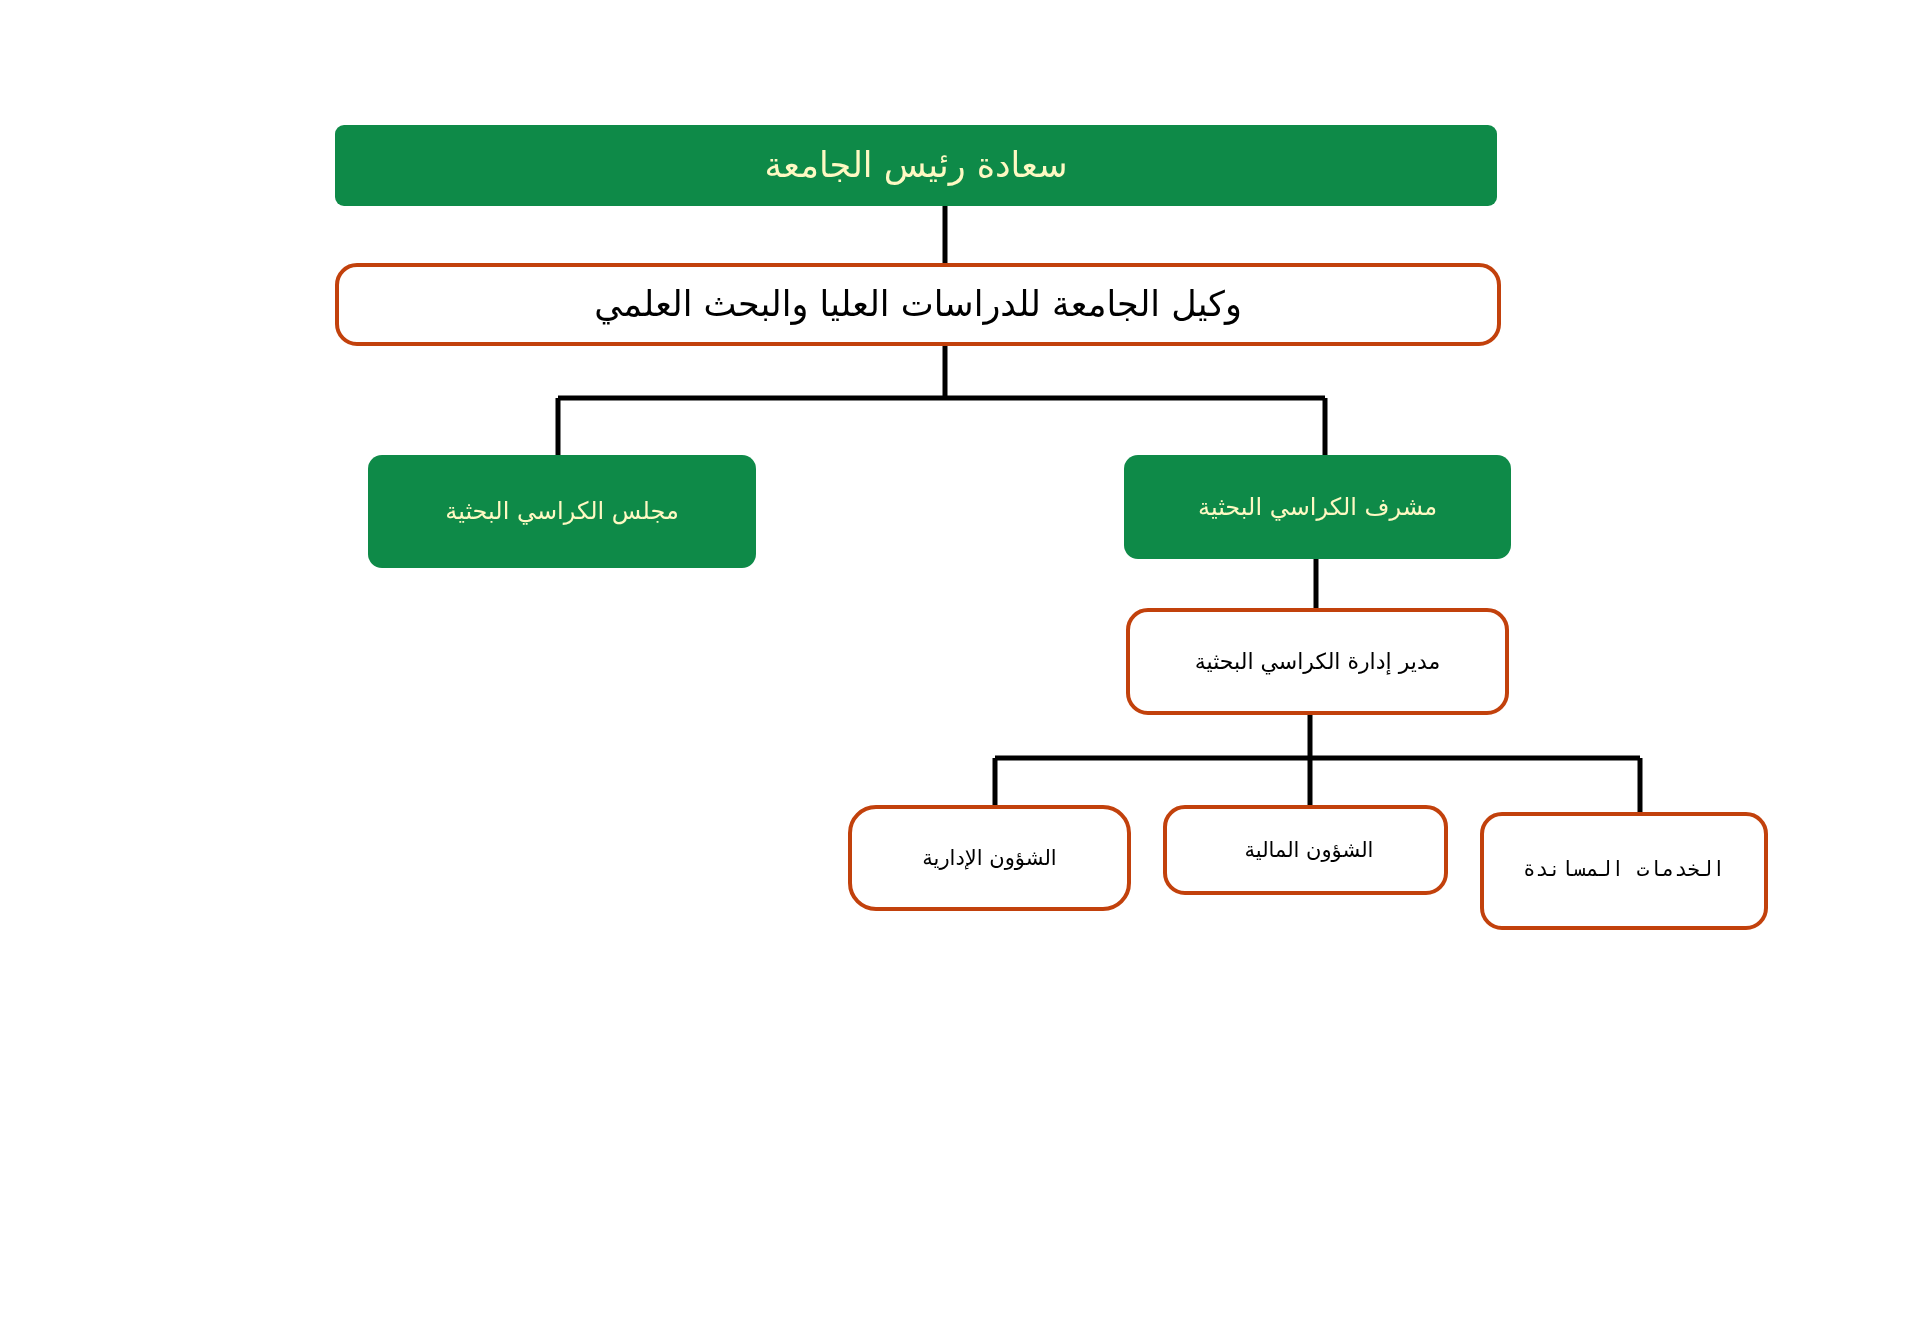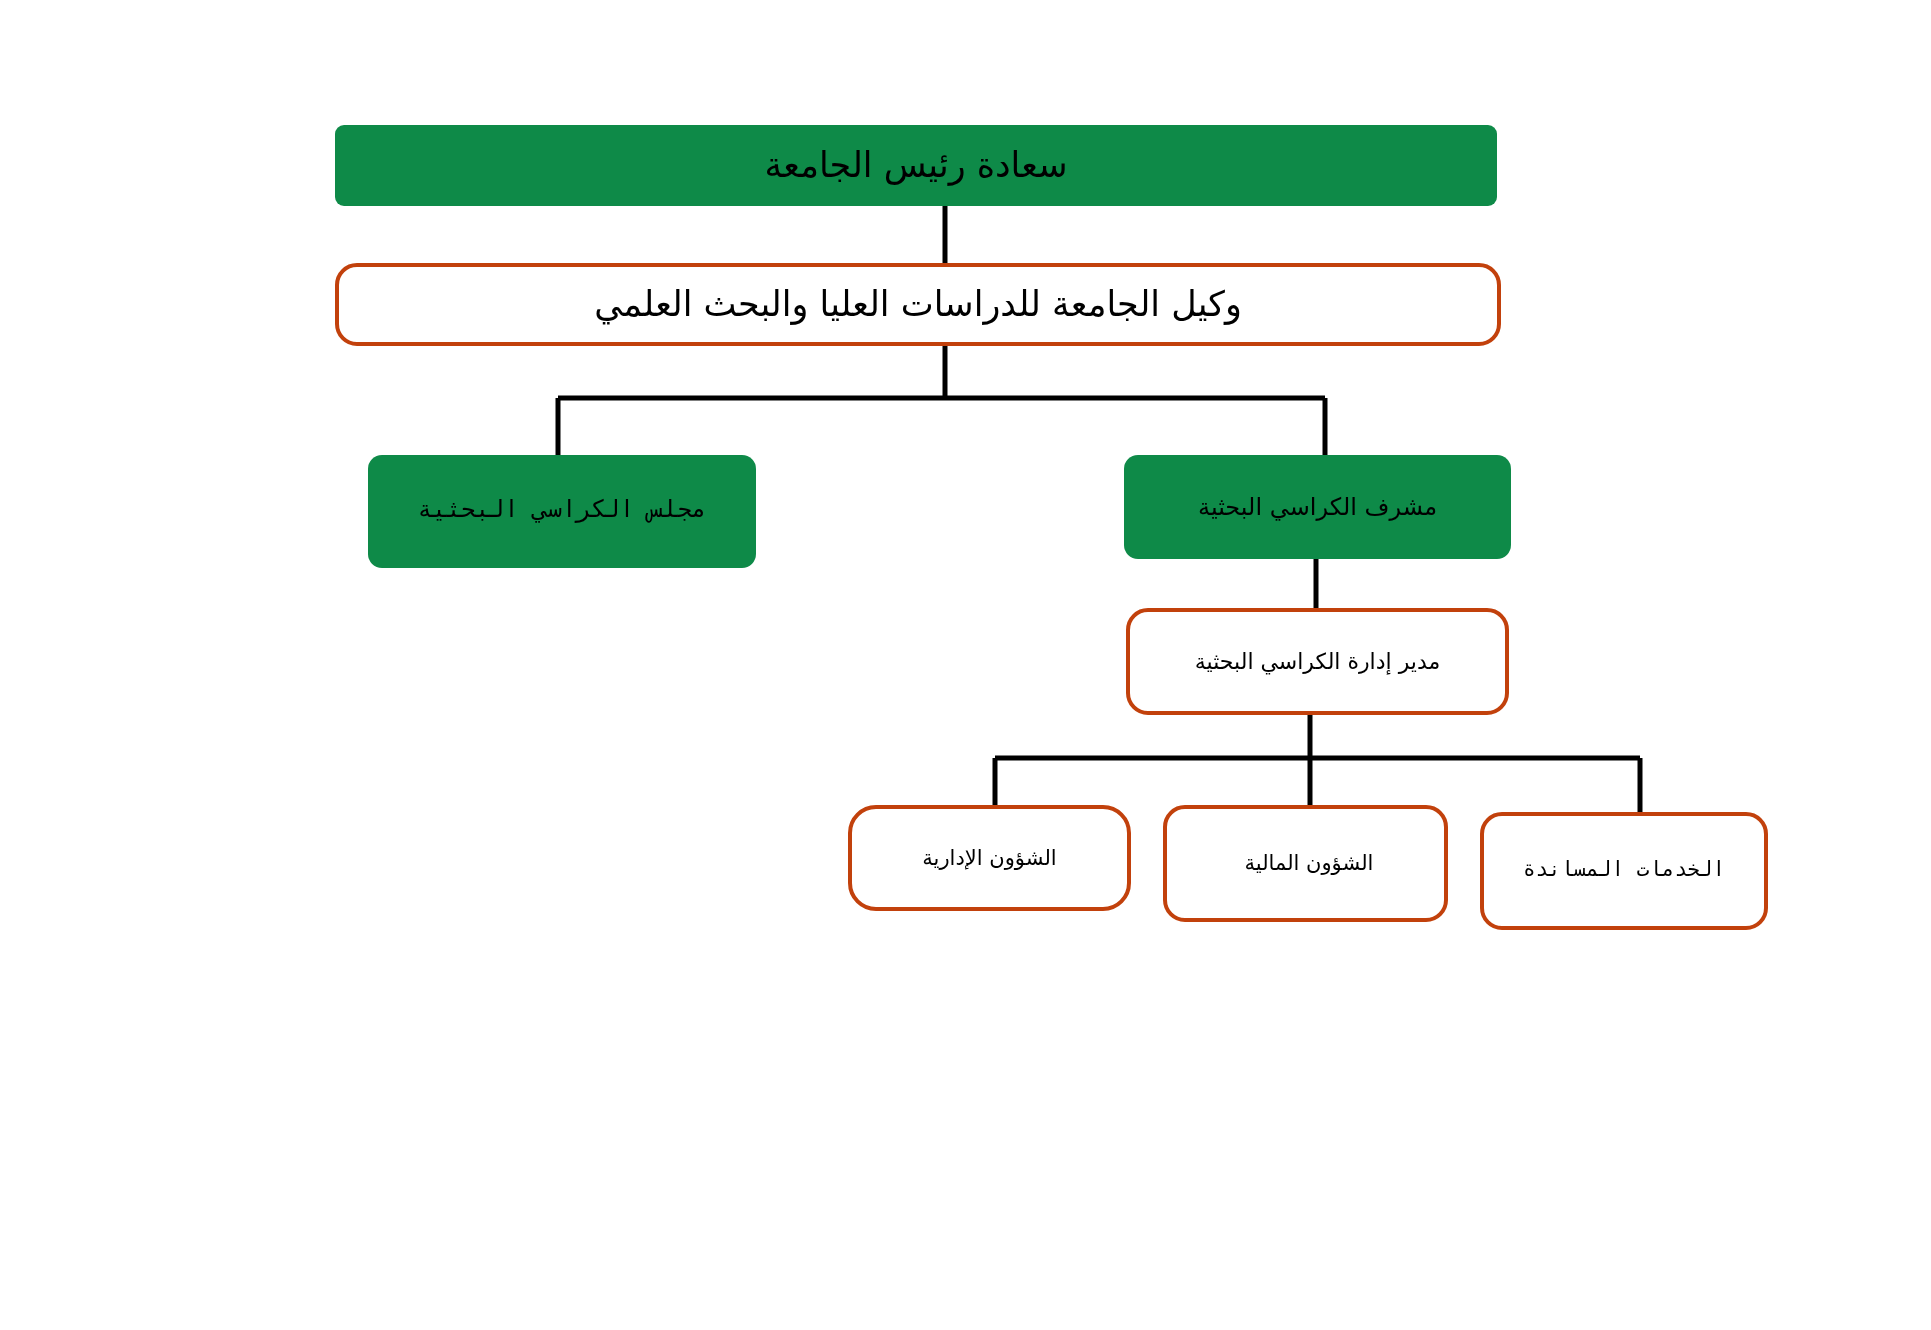--- a/index.html
+++ b/index.html
@@ -33,21 +33,21 @@
     align-items: center;
     justify-content: center;
     text-align: center;
     padding: 4px 18px;
     line-height: 1.35;
     direction: rtl;
     unicode-bidi: isolate;
   }
   .node-green {
     background: #0e8a48;
-    color: #000000;
+    color: #fef9c3;
     border: none;
   }
   .node-white {
     background: #ffffff;
     color: #000000;
     border: 4px solid #c2410c;
   }
 
   
   #node-president {
@@ -60,21 +60,20 @@
     left: 335px; top: 263px;
     width: 1166px; height: 83px;
     border-radius: 22px;
     font-size: 35px;
   }
   #node-council {
     left: 368px; top: 455px;
     width: 388px; height: 113px;
     border-radius: 14px;
     font-size: 24px;
-    font-family: Liberation Mono, monospace;
   }
   #node-supervisor {
     left: 1124px; top: 455px;
     width: 387px; height: 104px;
     border-radius: 14px;
     font-size: 24px;
   }
   #node-manager {
     left: 1126px; top: 608px;
     width: 383px; height: 107px;
@@ -82,21 +81,21 @@
     font-size: 22px;
   }
   #node-admin-affairs {
     left: 848px; top: 805px;
     width: 283px; height: 106px;
     border-radius: 28px;
     font-size: 21px;
   }
   #node-financial-affairs {
     left: 1163px; top: 805px;
-    width: 285px; height: 117px;
+    width: 285px; height: 90px;
     border-radius: 22px;
     font-size: 21px;
     padding-left: 25px;
   }
   #node-support-services {
     left: 1480px; top: 812px;
     width: 288px; height: 118px;
     border-radius: 22px;
     font-size: 21px;
     font-family: Liberation Mono, monospace;

